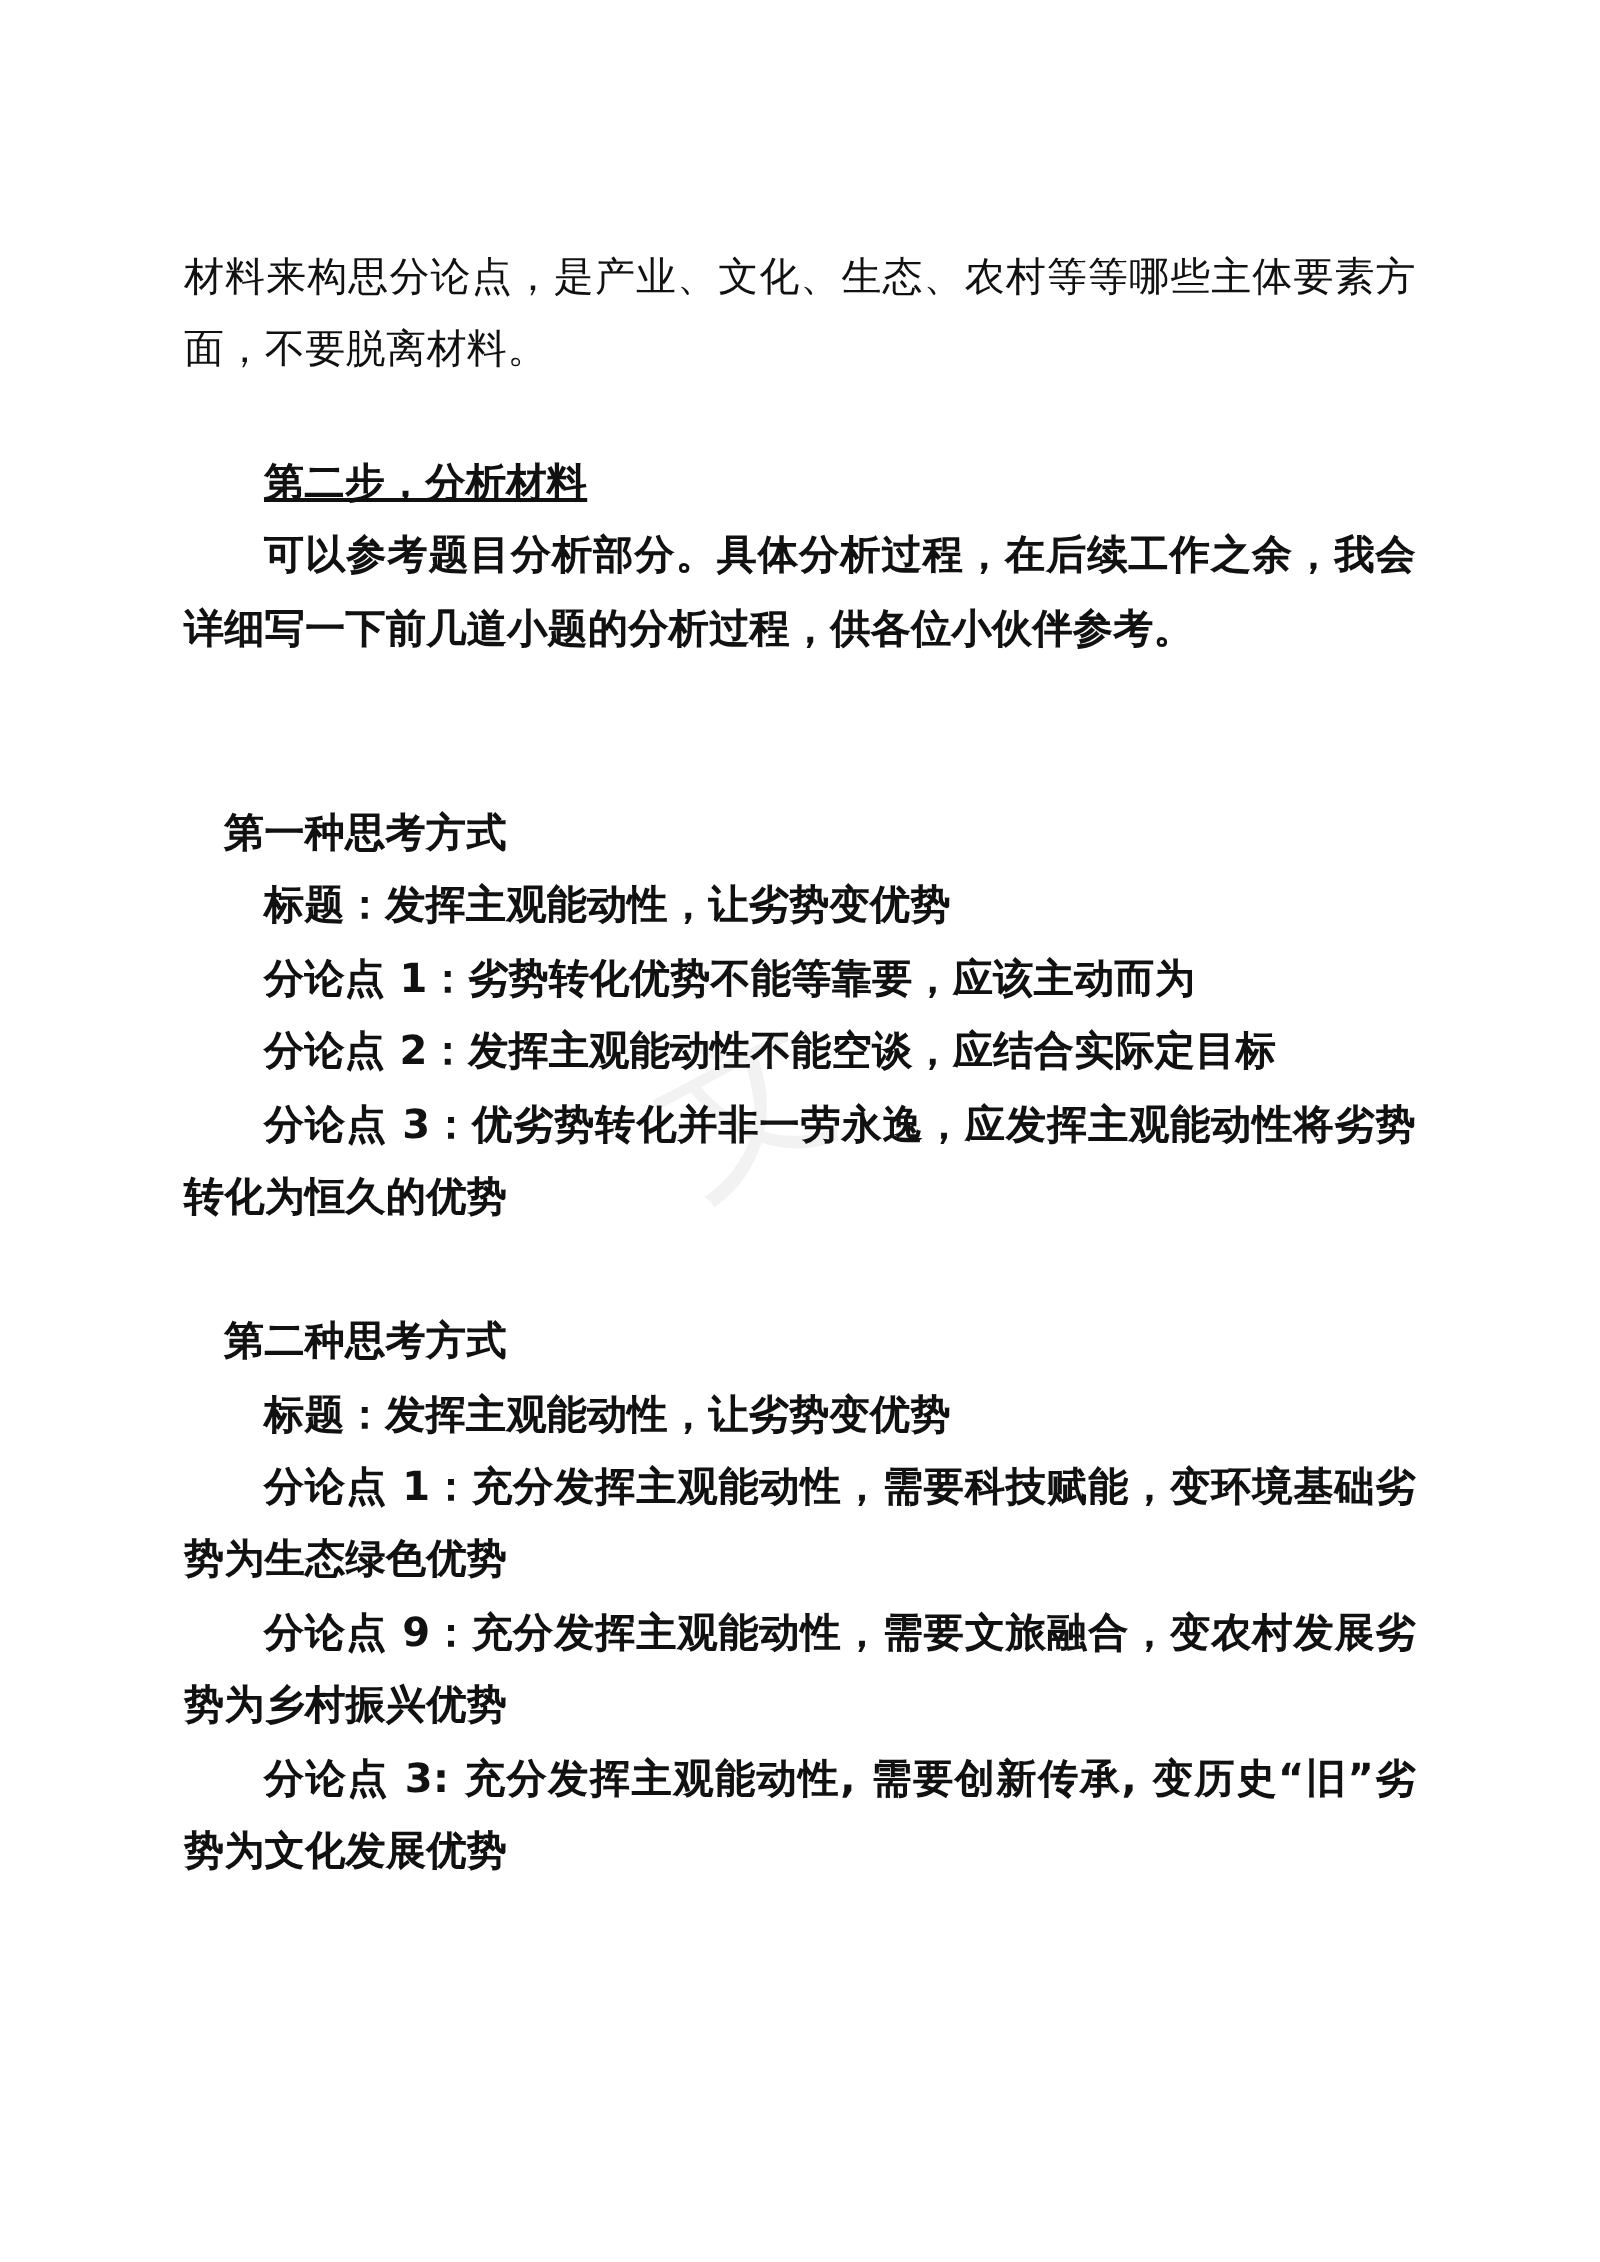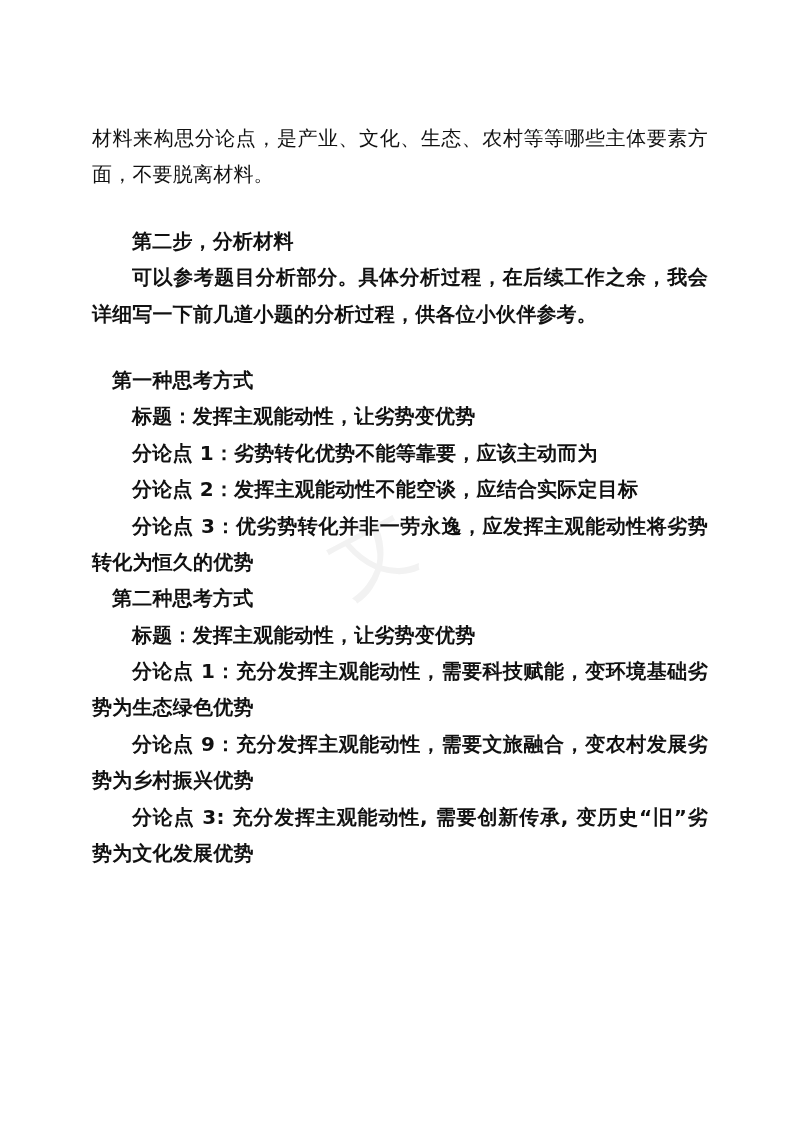--- a/index.html
+++ b/index.html
@@ -47,24 +47,26 @@
     letter-spacing: 0.2px;
   }
   .indent {
     text-indent: 2em;
     font-weight: bold;
   }
   .heading {
     font-weight: bold;
     text-indent: 2em;
     margin-top: 0;
+    text-decoration: underline;
   }
   .subheading {
     font-weight: bold;
     text-indent: 1em;
+    margin-top: 36px;
   }
   .sp-lg { height: 30px; }
 </style>
 </head>
 <body>
 
 <div class="page">
 
   <div class="watermark">文</div>
 

